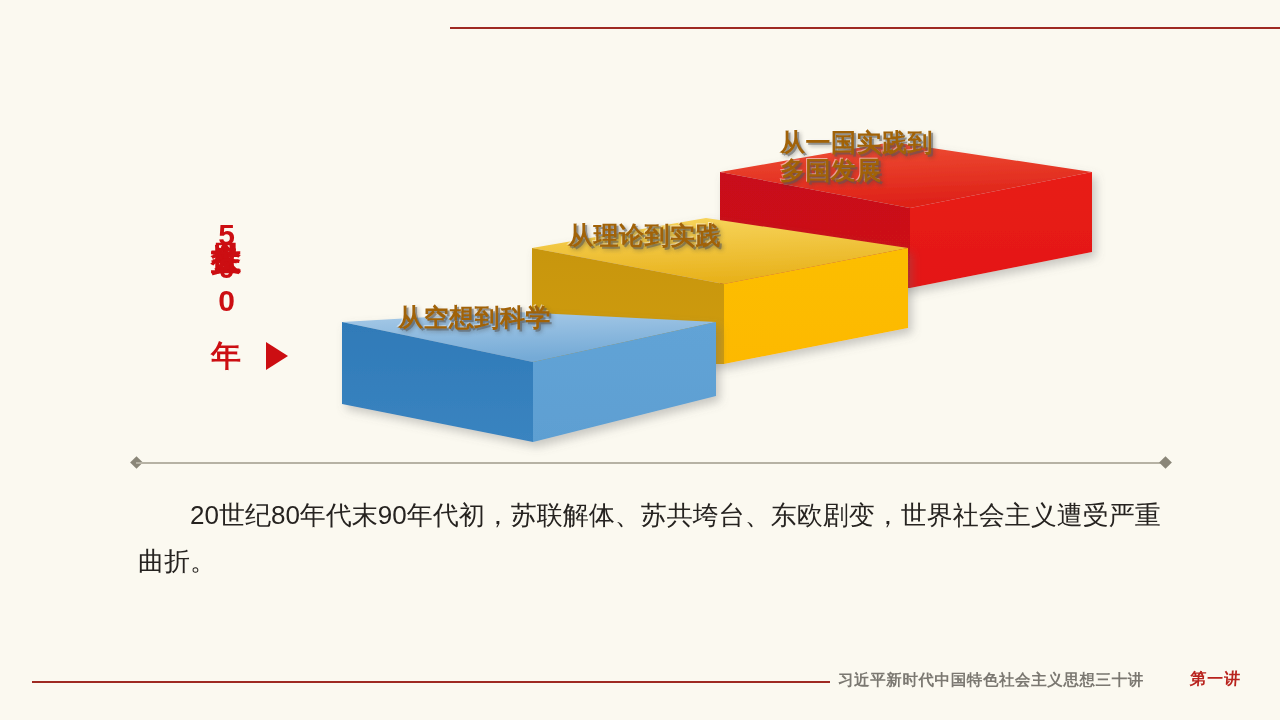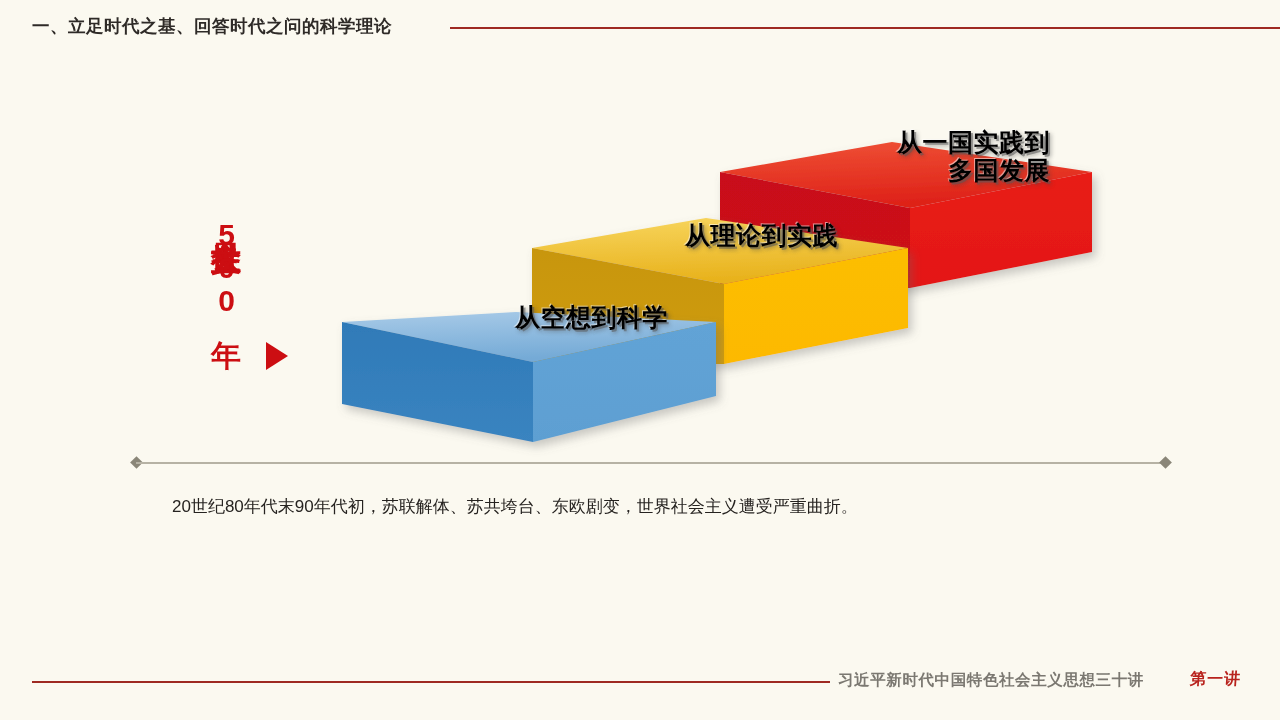--- a/index.html
+++ b/index.html
@@ -63,26 +63,26 @@
 
   
   #steps {
     position: absolute;
     left: 0; top: 0;
     width: 1280px; height: 720px;
     pointer-events: none;
   }
   .step-label {
     position: absolute;
-    color: #000000;
+    color: #a16207;
     font-weight: bold;
     font-size: 25px;
     line-height: 1.12;
     letter-spacing: 0.5px;
-    text-align: right;
+    text-align: left;
     white-space: pre-line;
     text-shadow:
        2px 2px 0 rgba(90,90,90,0.55),
        3px 3px 4px rgba(60,60,60,0.45),
       -1px -1px 0 rgba(255,255,255,0.55);
   }
   #label-step-1 { left: 398px; top: 303px; width: 270px; }
   #label-step-2 { left: 568px; top: 222px; width: 270px; font-family: Liberation Serif, serif; }
   #label-step-3 { left: 780px; top: 128px; width: 270px; }
 
@@ -101,21 +101,21 @@
     transform: rotate(45deg);
   }
   #divider-dot-left  { left: 132px; }
   #divider-dot-right { left: 1161px; }
 
   
   #body-text {
     position: absolute;
     left: 138px; top: 492px;
     width: 1040px;
-    font-size: 17px;
+    font-size: 26px;
     line-height: 1.78;
     color: #262320;
     font-family: "Liberation Sans", "DejaVu Sans", sans-serif;
   }
   #body-text p { margin: 0; text-indent: 2em; }
 
   
   #footer-rule {
     position: absolute;
     left: 32px; top: 681px;
@@ -141,21 +141,20 @@
     font-family: "Liberation Serif", "DejaVu Serif", serif;
     letter-spacing: 1px;
     white-space: nowrap;
     transform: skewX(-4deg);
   }
 </style>
 </head>
 <body>
 
 <div id="header">
-  <div id="header-title">一、立足时代之基、回答时代之问的科学理论</div>
   <div id="header-rule"></div>
 </div>
 
 <div id="vertical-title">世界社会主义500年</div>
 <div id="play-triangle"></div>
 
 <svg id="steps" viewBox="0 0 1280 720">
   <defs>
     <linearGradient id="gradBlueTop" x1="0" y1="0" x2="0.25" y2="1">
       <stop offset="0%" stop-color="#a9cbe8"></stop>

